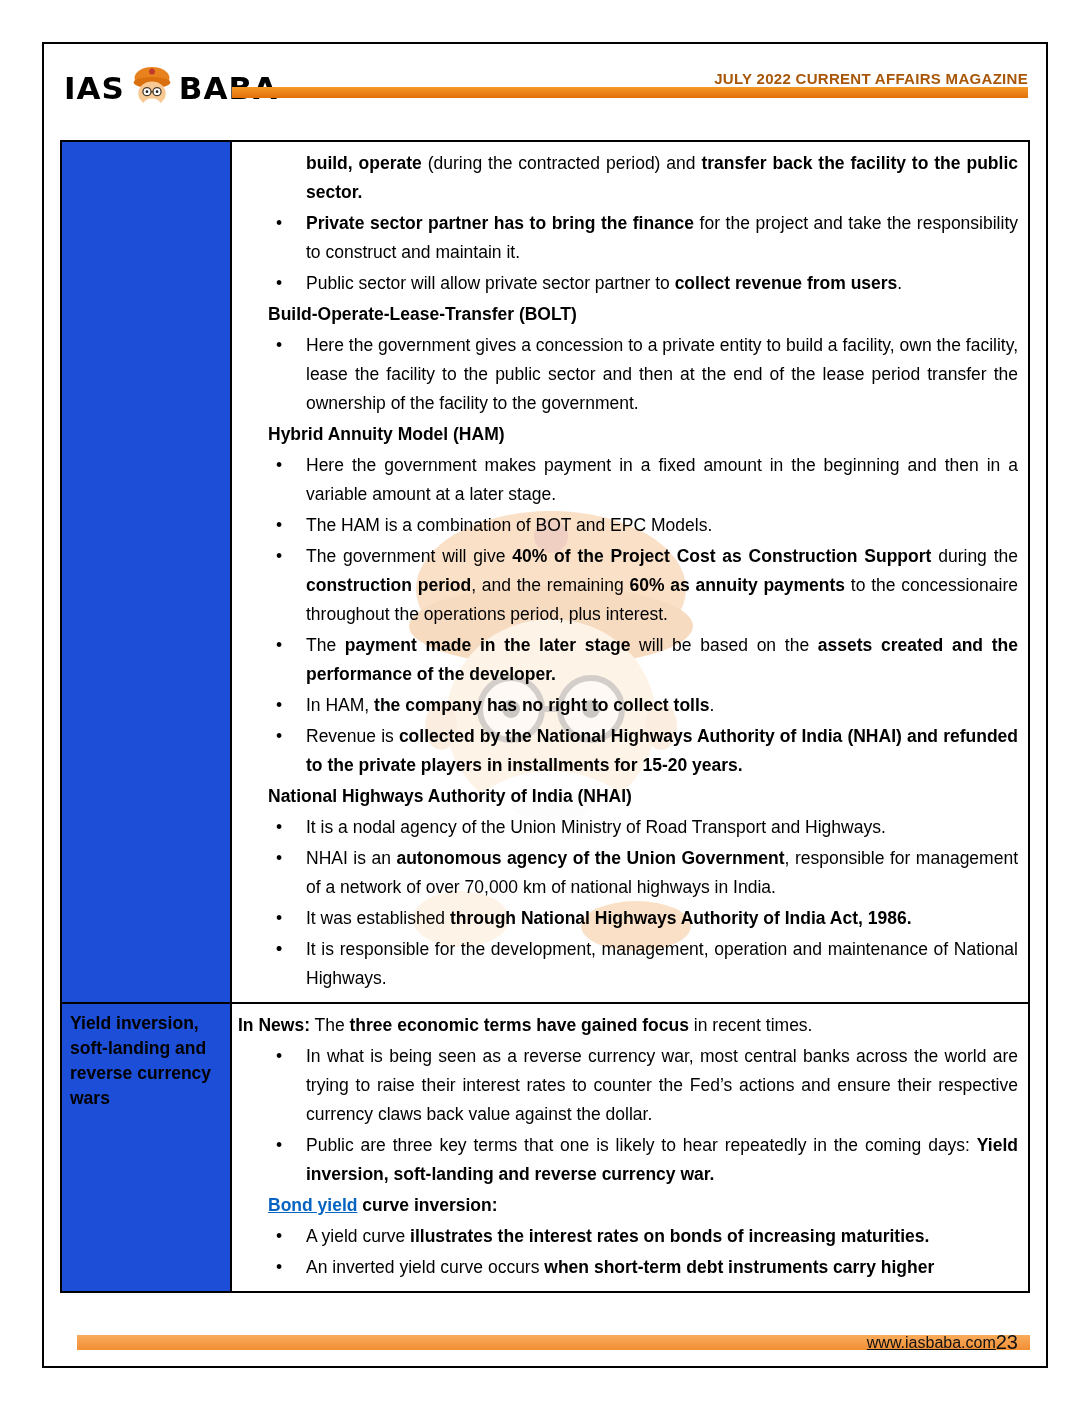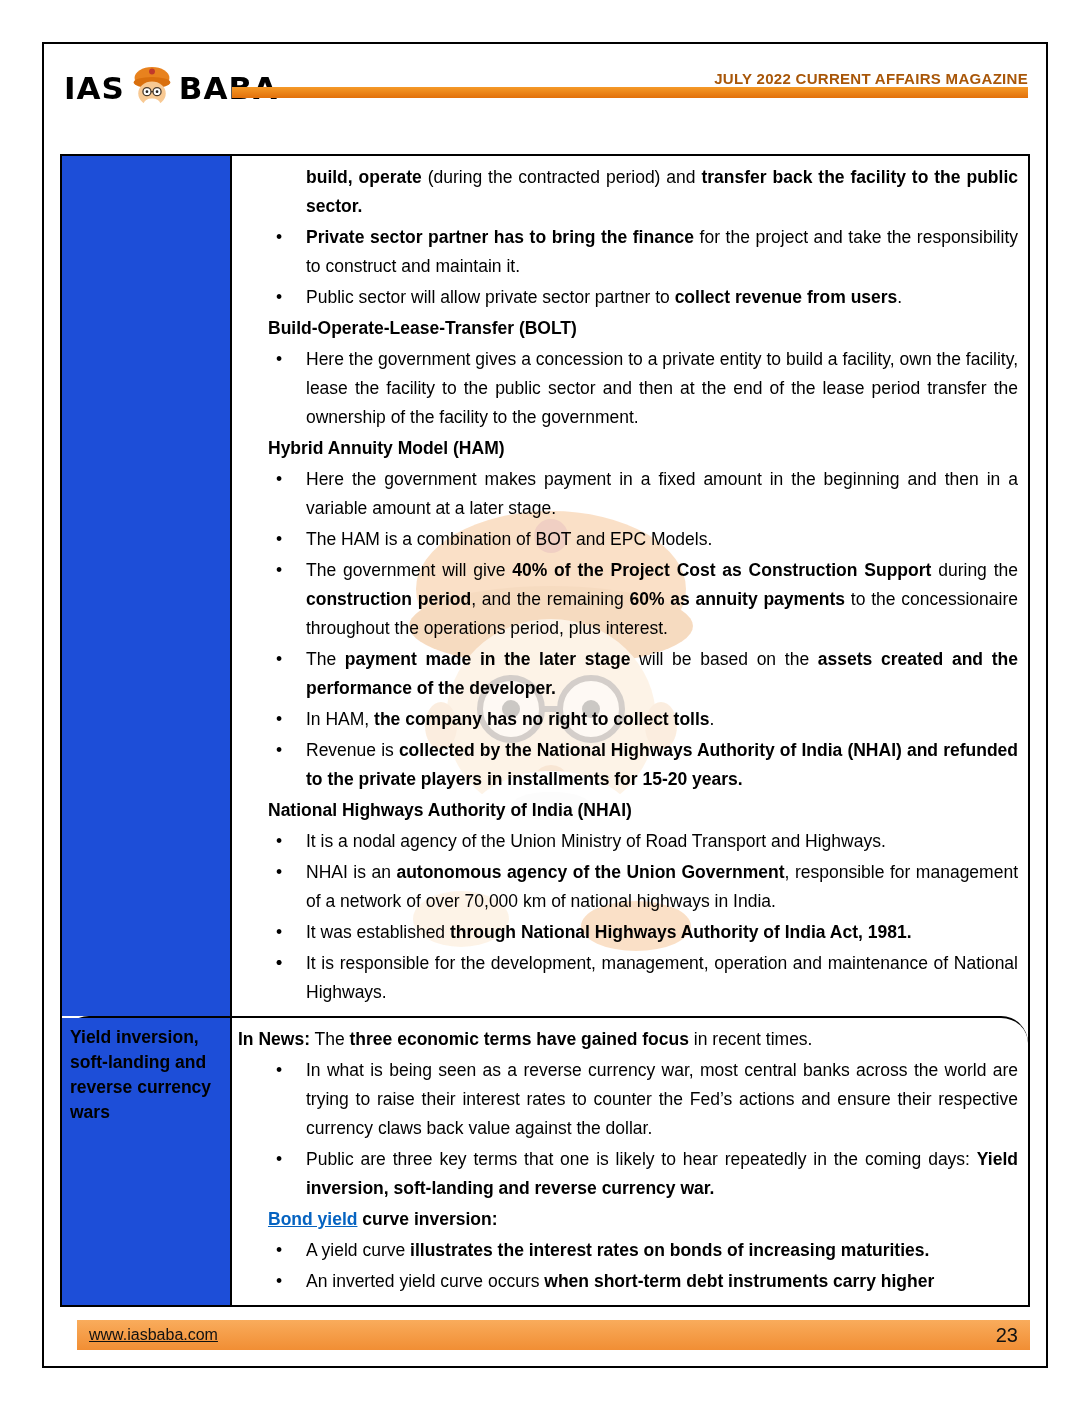--- a/index.html
+++ b/index.html
@@ -2,50 +2,50 @@
 <html><head>
 <meta charset="utf-8">
 <style>
   *{box-sizing:border-box;margin:0;padding:0;}
   html,body{width:1088px;height:1408px;background:#ffffff;overflow:hidden;}
   body{font-family:"Liberation Sans",sans-serif;color:#000;position:relative;}
 
   .frame{position:absolute;left:42px;top:42px;width:1006px;height:1326px;border:2px solid #000;background:#fff;}
 
   
-  .header{position:relative;height:110px;}
+  .header{position:relative;height:96px;}
   .logo{position:absolute;left:20px;top:20px;display:flex;align-items:center;gap:5px;}
   .logo-text{font-size:31px;font-weight:bold;letter-spacing:1px;font-family:"DejaVu Sans",sans-serif;}
   .header-right{position:absolute;left:188px;right:18px;top:26px;}
   .mag-title{text-align:right;font-size:15px;font-weight:bold;color:#A85608;letter-spacing:.3px;}
   .orange-bar{height:11px;background:linear-gradient(to bottom,#f59a28,#e2700a);}
 
   
   .watermark{position:absolute;left:292px;top:430px;opacity:.26;z-index:0;pointer-events:none;}
 
   
   .content-table{position:relative;margin:0 16px;border:2px solid #000;z-index:1;background:transparent;}
-  .trow{display:flex;border-radius:27px;}
+  .trow{display:flex;}
   .trow + .trow{border-top:2px solid #000;}
   .topic-cell{flex:0 0 170px;width:170px;background:#1d4ed8;border-right:2px solid #000;padding:7px 8px;}
   .topic-text{font-weight:bold;font-size:17.5px;line-height:25px;}
   .content-cell{flex:1;padding:7px 10px 7px 6px;}
 
   .para,.heading,.cont-para,.bullet-item{font-size:17.5px;line-height:29px;margin-bottom:2px;}
   .heading{font-weight:bold;margin-left:30px;}
   .para{text-align:justify;}
   .cont-para{padding-left:68px;text-align:justify;}
   .bullet-item{position:relative;padding-left:68px;text-align:justify;}
   .bullet-marker{position:absolute;left:38px;top:0;}
   .bold{font-weight:bold;}
   .link{color:#0563C1;text-decoration:underline;font-weight:bold;cursor:pointer;}
 
   
   .footer{position:absolute;left:33px;right:16px;bottom:16px;z-index:2;}
-  .footer-bar{height:30px;background:linear-gradient(to bottom,#F9AC5C,#F18E34);display:flex;align-items:center;justify-content:space-between;padding:0 12px;}
+  .footer-bar{height:15px;background:linear-gradient(to bottom,#F9AC5C,#F18E34);display:flex;align-items:center;justify-content:flex-end;padding:0 12px;}
   .site-link{font-size:16px;color:#111;text-decoration:underline;cursor:pointer;}
   .page-number{font-size:20px;color:#111;}
 </style>
 </head>
 <body>
 
 <div class="frame">
 
   <svg class="watermark" width="430" height="480" viewBox="0 0 430 480">
     <ellipse cx="215" cy="115" rx="135" ry="78" fill="#EE8A2A"></ellipse>
@@ -102,21 +102,21 @@
             <div class="heading"><span class="bold">Hybrid Annuity Model (HAM)</span></div>
             <div class="bullet-item"><span class="bullet-marker">•</span><span class="bullet-text"><span>Here the government makes payment in a fixed amount in the beginning and then in a variable amount at a later stage.</span></span></div>
             <div class="bullet-item"><span class="bullet-marker">•</span><span class="bullet-text"><span>The HAM is a combination of BOT and EPC Models.</span></span></div>
             <div class="bullet-item"><span class="bullet-marker">•</span><span class="bullet-text"><span>The government will give </span><span class="bold">40% of the Project Cost as Construction Support</span><span> during the </span><span class="bold">construction period</span><span>, and the remaining </span><span class="bold">60% as annuity payments</span><span> to the concessionaire throughout the operations period, plus interest.</span></span></div>
             <div class="bullet-item"><span class="bullet-marker">•</span><span class="bullet-text"><span>The </span><span class="bold">payment made in the later stage</span><span> will be based on the </span><span class="bold">assets created and the performance of the developer.</span></span></div>
             <div class="bullet-item"><span class="bullet-marker">•</span><span class="bullet-text"><span>In HAM, </span><span class="bold">the company has no right to collect tolls</span><span>.</span></span></div>
             <div class="bullet-item"><span class="bullet-marker">•</span><span class="bullet-text"><span>Revenue is </span><span class="bold">collected by the National Highways Authority of India (NHAI) and refunded to the private players in installments for 15-20 years.</span></span></div>
             <div class="heading"><span class="bold">National Highways Authority of India (NHAI)</span></div>
             <div class="bullet-item"><span class="bullet-marker">•</span><span class="bullet-text"><span>It is a nodal agency of the Union Ministry of Road Transport and Highways.</span></span></div>
             <div class="bullet-item"><span class="bullet-marker">•</span><span class="bullet-text"><span>NHAI is an </span><span class="bold">autonomous agency of the Union Government</span><span>, responsible for management of a network of over 70,000 km of national highways in India.</span></span></div>
-            <div class="bullet-item"><span class="bullet-marker">•</span><span class="bullet-text"><span>It was established </span><span class="bold">through National Highways Authority of India Act, 1981.</span></span></div>
+            <div class="bullet-item"><span class="bullet-marker">•</span><span class="bullet-text"><span>It was established </span><span class="bold">through National Highways Authority of India Act, 1986.</span></span></div>
             <div class="bullet-item"><span class="bullet-marker">•</span></div>
             <div class="bullet-item"><span class="bullet-marker">•</span><span class="bullet-text"><span>It is responsible for the development, management, operation and maintenance of National Highways.</span></span></div>
           </div>
         </div>
         <div class="trow">
           <div class="topic-cell">
             <div class="topic-text">Yield inversion, soft-landing and reverse currency wars</div>
           </div>
           <div class="content-cell">
             <div class="para"><span class="bold">In News:</span><span> The </span><span class="bold">three economic terms have gained focus</span><span> in recent times.</span></div>

